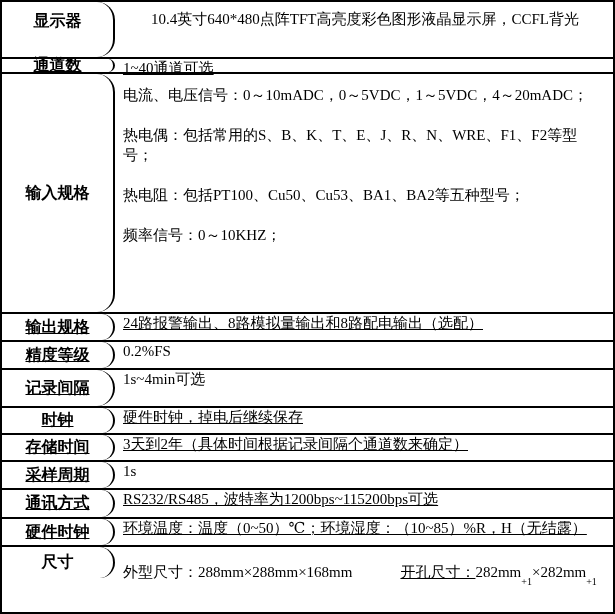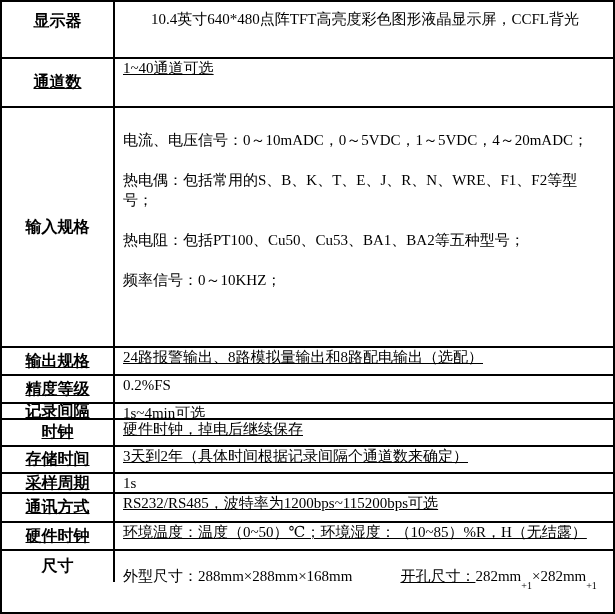--- a/index.html
+++ b/index.html
@@ -25,58 +25,59 @@
     width:113px;
     flex:0 0 113px;
     box-sizing:border-box;
     border-right:2px solid #000000;
     display:flex;
     align-items:center;
     justify-content:center;
     font-weight:bold;
     font-size:16px;
     text-align:center;
+    border-radius:18px;
   }
   .val{
     flex:1;
     box-sizing:border-box;
     padding:0 8px;
     display:flex;
     font-size:15px;
     line-height:19px;
     white-space:nowrap;
   }
   .u{text-decoration:underline;}
   
   .top .lab, .top .val{align-items:flex-start;}
   .top .lab{padding-top:9px;}
   .top .val{padding-top:8px;white-space:normal;padding-left:36px;}
   
-  .specs{align-items:flex-start;display:block;padding-top:22px;white-space:normal;border-radius:12px;}
+  .specs{align-items:flex-start;display:block;padding-top:11px;white-space:normal;border-radius:12px;}
   .specs p{margin:0 0 20px 0;line-height:20px;}
   
   .dims .val{align-items:flex-end;padding-bottom:3px;margin-top:35px;}
   .hole{margin-left:48px;}
   sup.plus{font-size:10px;line-height:0;vertical-align:super;letter-spacing:0;}
 </style>
 </head>
 <body>
 
 <div class="spec-table">
 
   <div class="row top" style="height:57px">
     <div class="lab">
         <span>显示器</span>
       </div>
     <div class="val">
         <span>10.4英寸640*480点阵TFT高亮度彩色图形液晶显示屏，CCFL背光</span>
       </div>
   </div>
 
-  <div class="row" style="height:49px">
+  <div class="row" style="height:15px">
     <div class="lab">
         <span class="u">通道数</span>
       </div>
     <div class="val">
         <span class="u">1~40通道可选</span>
       </div>
   </div>
 
   <div class="row" style="height:240px">
     <div class="lab">
@@ -101,21 +102,21 @@
 
   <div class="row" style="height:28px">
     <div class="lab">
         <span class="u">精度等级</span>
       </div>
     <div class="val">
         <span>0.2%FS</span>
       </div>
   </div>
 
-  <div class="row" style="height:16px">
+  <div class="row" style="height:38px">
     <div class="lab">
         <span class="u">记录间隔</span>
       </div>
     <div class="val">
         <span>1s~4min可选</span>
       </div>
   </div>
 
   <div class="row" style="height:27px">
     <div class="lab">
@@ -128,21 +129,21 @@
 
   <div class="row" style="height:27px">
     <div class="lab">
         <span class="u">存储时间</span>
       </div>
     <div class="val">
         <span class="u">3天到2年（具体时间根据记录间隔个通道数来确定）</span>
       </div>
   </div>
 
-  <div class="row" style="height:20px">
+  <div class="row" style="height:28px">
     <div class="lab">
         <span class="u">采样周期</span>
       </div>
     <div class="val">
         <span>1s</span>
       </div>
   </div>
 
   <div class="row" style="height:29px">
     <div class="lab">

